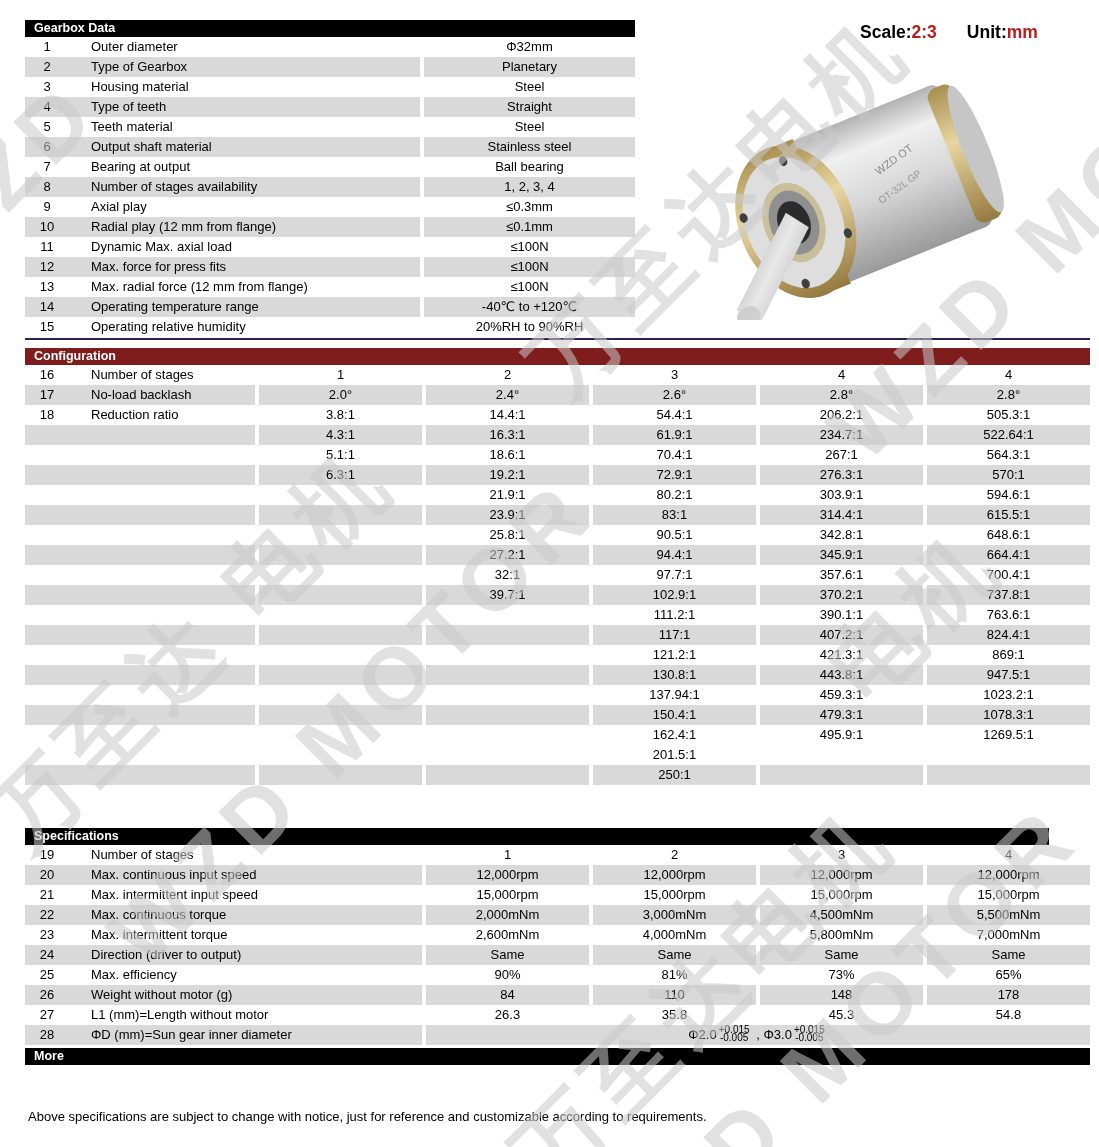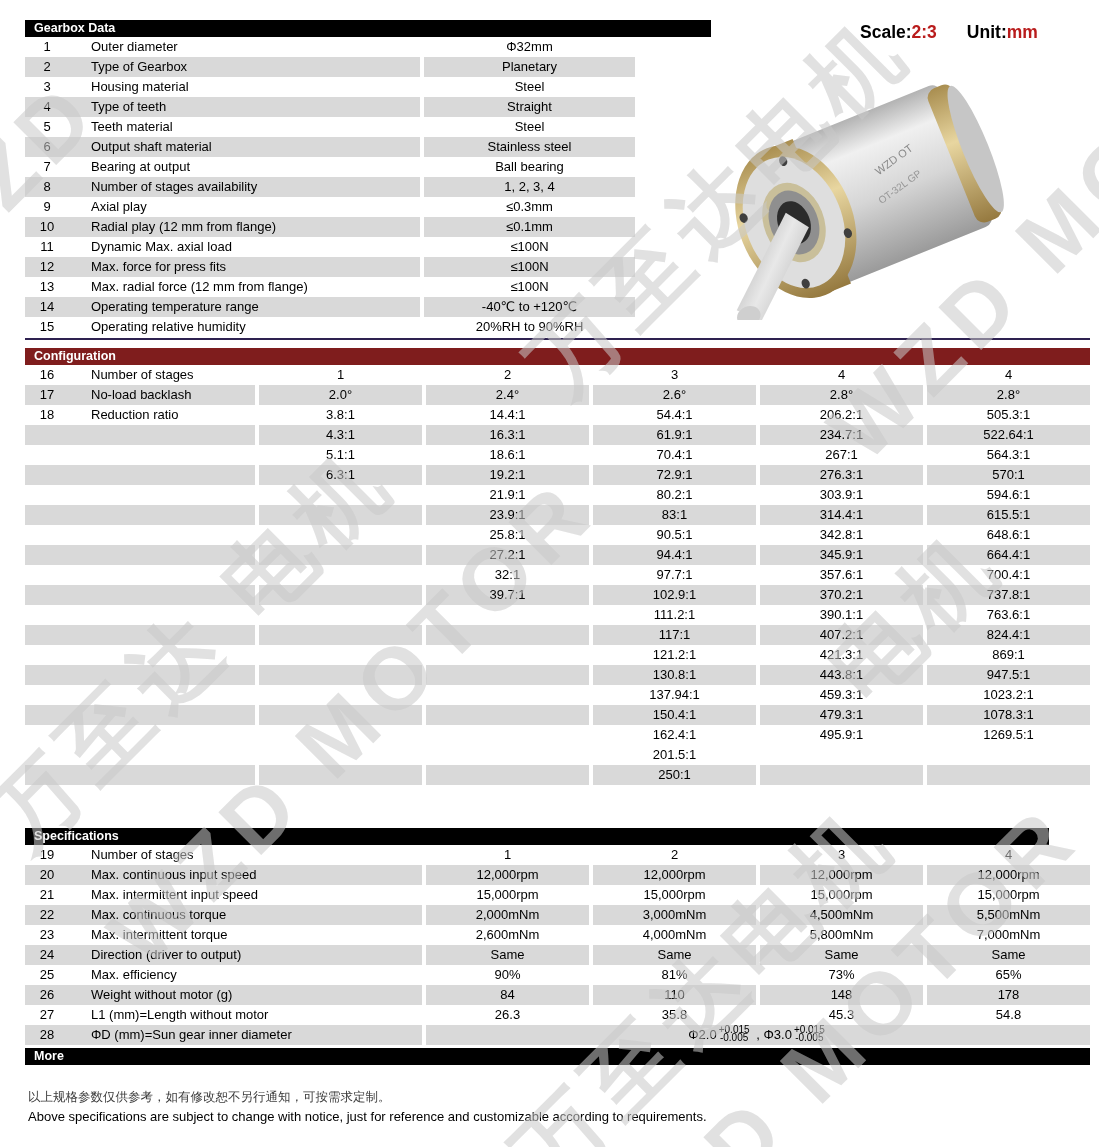--- a/index.html
+++ b/index.html
@@ -2,21 +2,21 @@
 <html><head>
 <meta charset="utf-8">
 <style>
   html,body{margin:0;padding:0;background:#fff;}
   body{font-family:"Liberation Sans","DejaVu Sans",sans-serif;color:#000;}
   .page{position:relative;width:1099px;height:1147px;background:#fff;overflow:hidden;}
 
   
   .bar{position:absolute;height:17px;line-height:17px;color:#fff;font-weight:bold;
        font-size:12.5px;padding-left:9px;box-sizing:border-box;background:#000;}
-  #gearbox-bar{left:25px;top:20px;width:686px;}
+  #gearbox-bar{left:25px;top:20px;width:610px;}
   #config-bar{left:25px;top:348px;width:1065px;background:#7f1d1d;}
   #spec-bar{left:25px;top:828px;width:1024px;}
   #more-bar{left:25px;top:1048px;width:1065px;}
 
   .divider{position:absolute;left:25px;top:338px;width:1065px;height:2px;background:#2e2150;}
 
   
   .rows{position:absolute;}
   #gearbox-rows{left:25px;top:37px;width:610px;}
   #config-rows{left:25px;top:365px;width:1065px;}
@@ -572,21 +572,20 @@
         <div class="s-left">
           <span class="num">28</span>
           <span class="lab">ΦD (mm)=Sun gear inner diameter</span>
         </div>
         <div class="s-span"><span>Φ2.0</span><span class="tolstack"><i>+0.015</i><i>-0.005</i></span><span> , </span><span>Φ3.0</span><span class="tolstack"><i>+0.015</i><i>-0.005</i></span></div>
       </div>
     </div>
 
   <div class="bar" id="more-bar">More</div>
   <div id="note-en">Above specifications are subject to change with notice, just for reference and customizable according to requirements.</div>
-  <div id="note-cn">以上规格参数仅供参考，如有修改恕不另行通知，可按需求定制。</div>
 
   <div id="wm-layer">
       <div class="wm" style="left: -80px; top: 215px;">WZD</div>
       <div class="wm" style="left: 545px; top: 335px;">万至达电机</div>
       <div class="wm" style="left: 845px; top: 400px;">WZD MOTOR</div>
       <div class="wm" style="left: 845px; top: 640px;">电机</div>
       <div class="wm" style="left: 5px; top: 790px;">万至达 电机</div>
       <div class="wm" style="left: 125px; top: 905px;">WZD MOTOR</div>
       <div class="wm" style="left: 530px; top: 1125px;">万至达电机</div>
       <div class="wm" style="left: 610px; top: 1230px;">WZD MOTOR</div>

